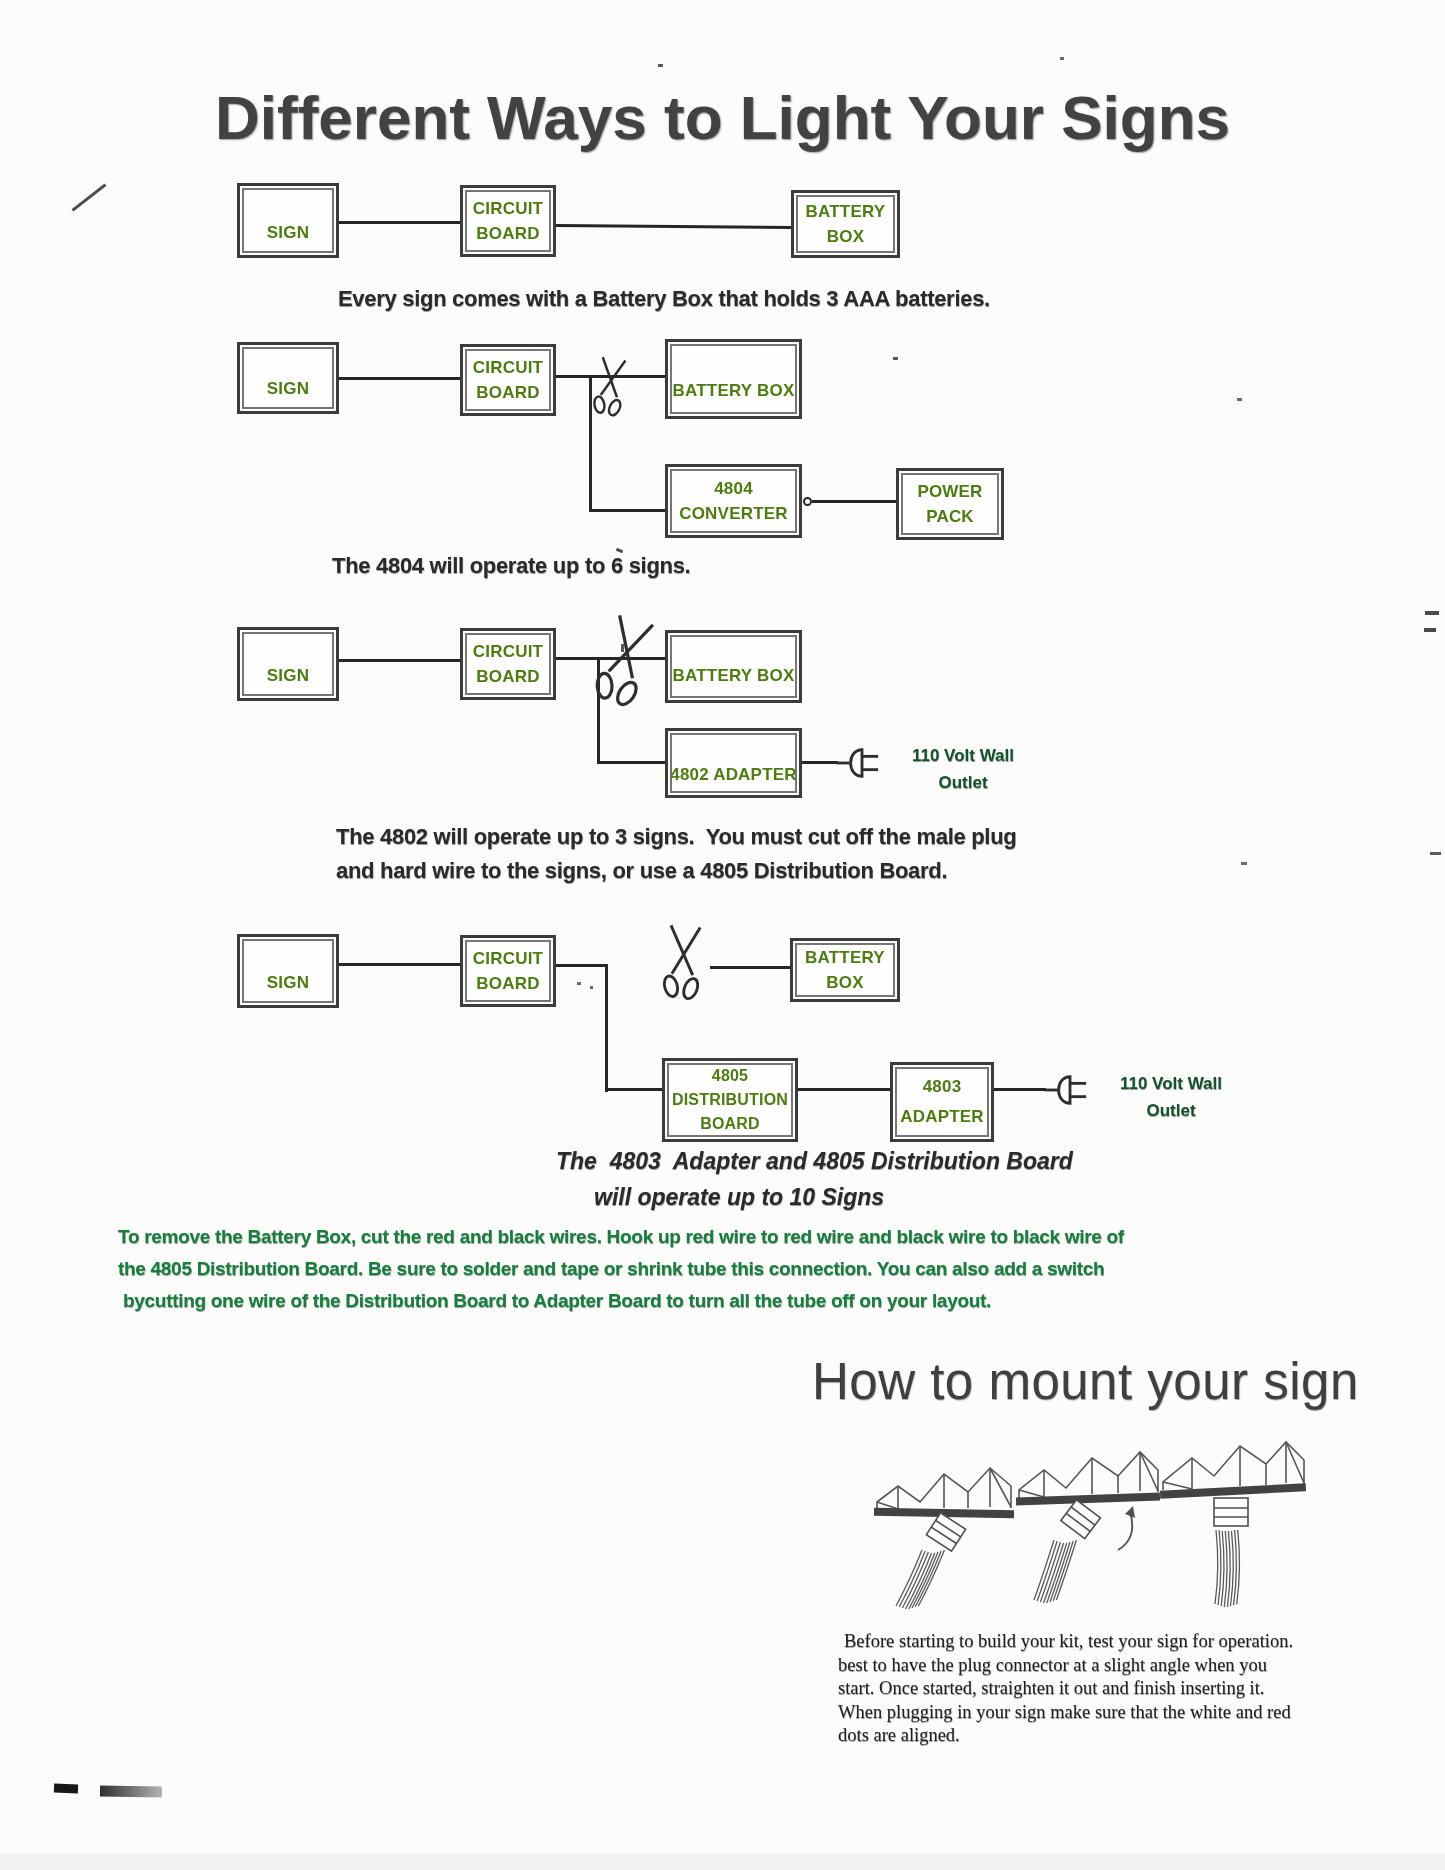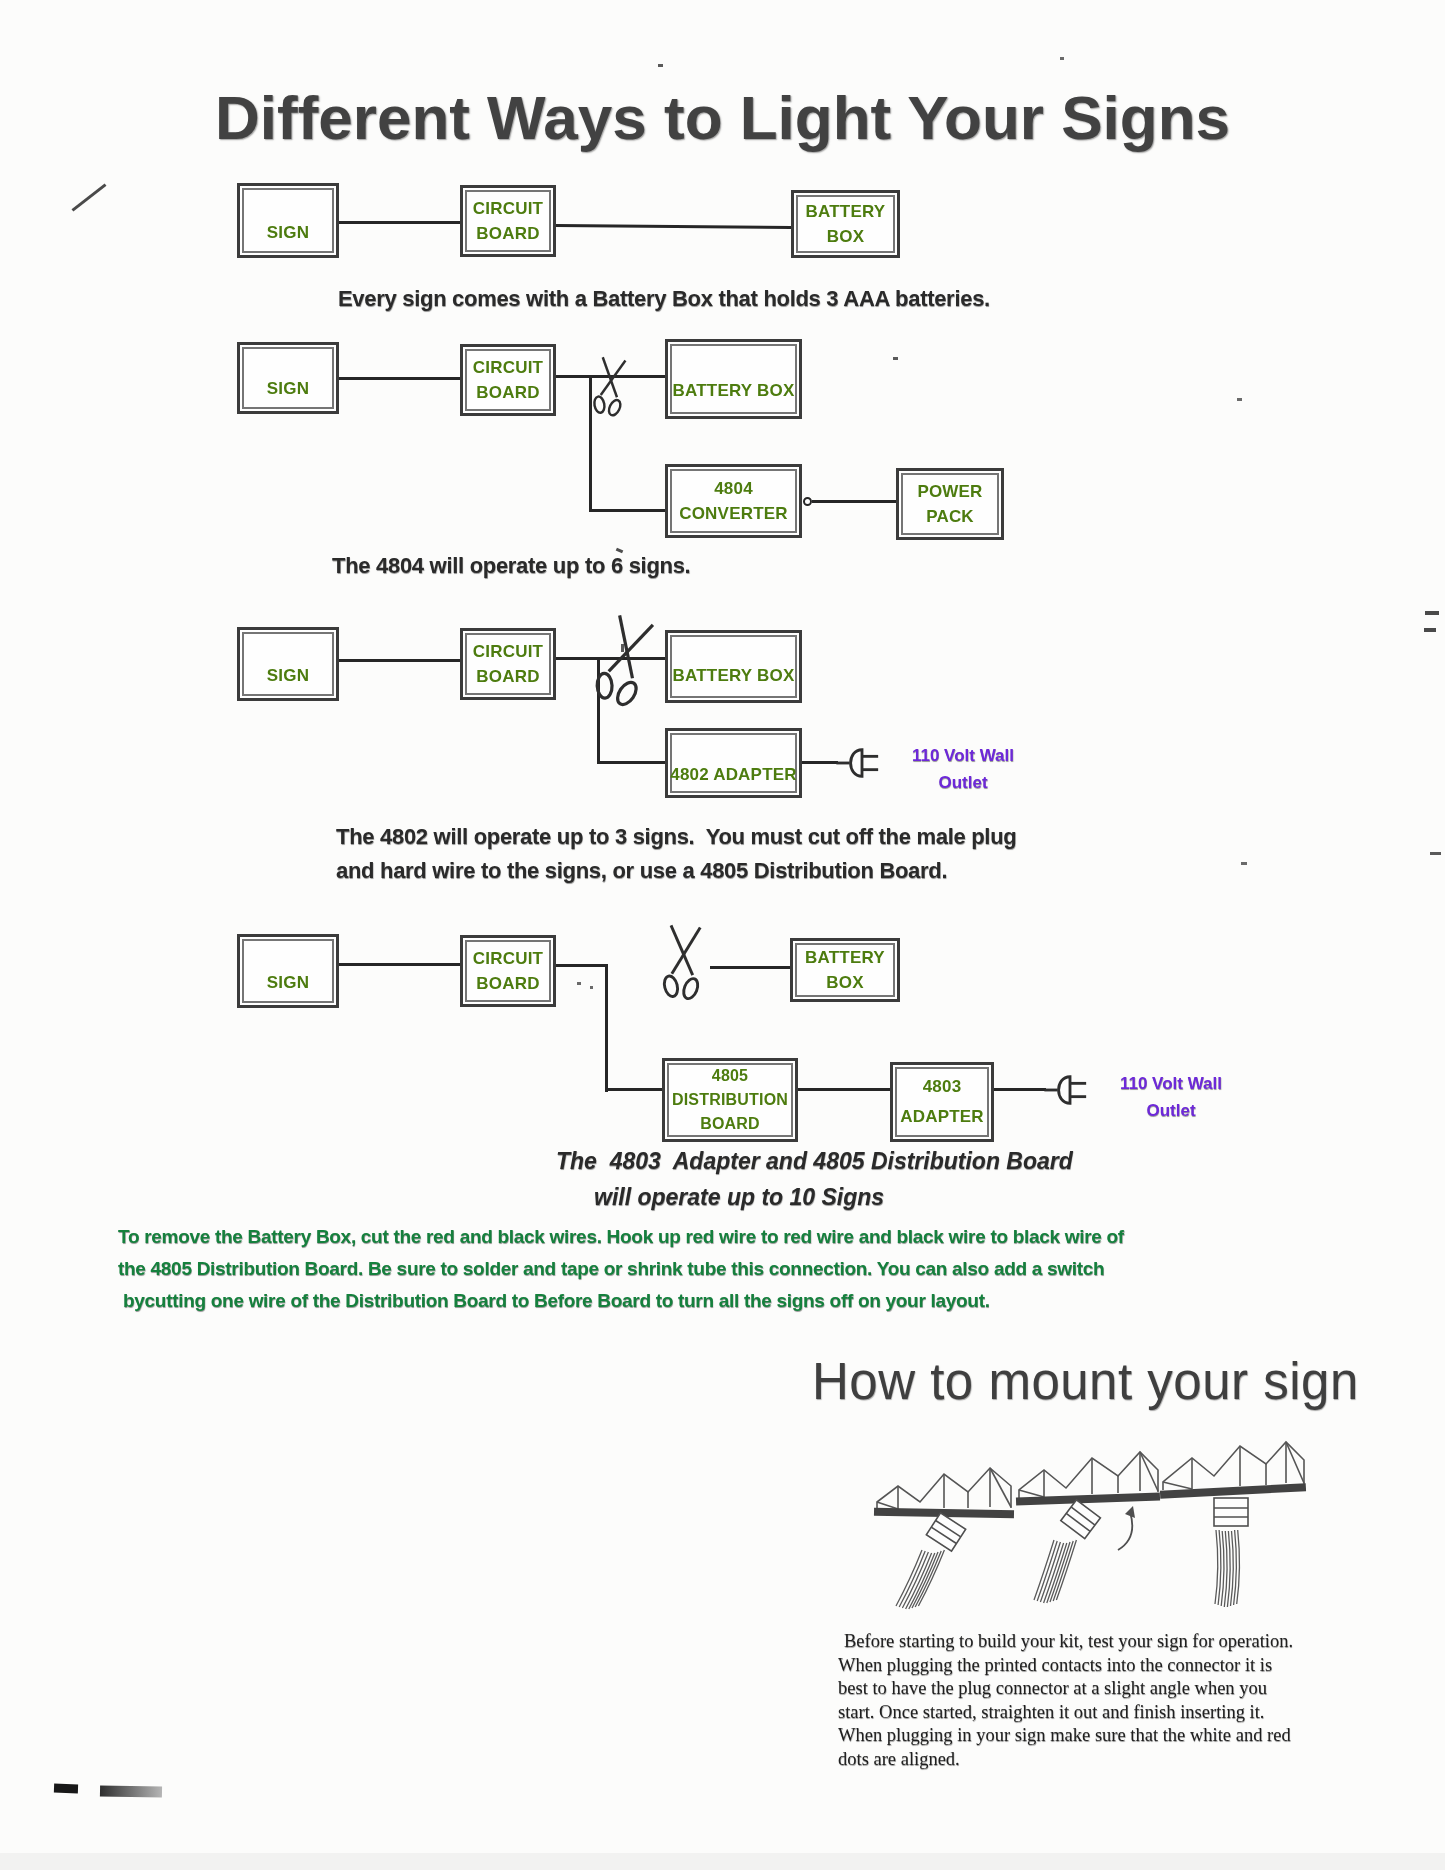--- a/index.html
+++ b/index.html
@@ -23,21 +23,21 @@
   .note{position:absolute;font-weight:600;font-size:19px;letter-spacing:-0.3px;color:#15803d;white-space:pre;}
   .mount-heading{position:absolute;left:812px;top:1352px;font-size:51px;font-weight:400;
                  color:#3f3f3f;letter-spacing:.5px;white-space:nowrap;
                  text-shadow:0.6px 0.8px 1px rgba(80,80,80,.5);}
   .mount-par{position:absolute;left:838px;top:1630px;width:540px;
              font-family:"Liberation Serif",serif;font-size:18.5px;line-height:23.5px;
              color:#1f1f1f;}
   .mount-par div{white-space:pre;}
   .mount-par div:first-child{padding-left:6px;}
   .outlet{position:absolute;width:150px;text-align:center;font-weight:700;font-size:17px;
-          line-height:27px;color:#6d28d9;}
+          line-height:27px;color:#14532d;}
   .ring{position:absolute;width:9px;height:9px;border:2.5px solid #262626;border-radius:50%;
         background:#fdfdfd;box-sizing:border-box;}
   .art{position:absolute;}
   .icon{position:absolute;}
 </style>
 </head>
 <body>
 
 <div class="page">
 
@@ -201,21 +201,21 @@
       <div>110 Volt Wall</div>
       <div>Outlet</div>
     </div>
   </div>
 
   <div class="cap it scan" style="left:556px;top:1148px;">The  4803  Adapter and 4805 Distribution Board</div>
   <div class="cap it scan" style="left:594px;top:1184px;">will operate up to 10 Signs</div>
 
   <div class="note scan" style="left:118px;top:1226px;">To remove the Battery Box, cut the red and black wires. Hook up red wire to red wire and black wire to black wire of</div>
   <div class="note scan" style="left:118px;top:1258px;">the 4805 Distribution Board. Be sure to solder and tape or shrink tube this connection. You can also add a switch</div>
-  <div class="note scan" style="left:123px;top:1290px;">bycutting one wire of the Distribution Board to Before Board to turn all the signs off on your layout.</div>
+  <div class="note scan" style="left:123px;top:1290px;">bycutting one wire of the Distribution Board to Adapter Board to turn all the tube off on your layout.</div>
 
   <div class="mount-heading">How to mount your sign</div>
 
   <svg class="icon" style="left:872px;top:1462px;width:145px;height:150px;" viewBox="0 0 145 150">
     <g fill="none" stroke="#555555" stroke-width="1.6">
       <path d="M5 47 L5 40 L26 24 L48 40 L72 12 L96 30 L118 6 L139 24 L139 46"></path>
       <line x1="26" y1="24" x2="26" y2="47"></line>
         <line x1="72" y1="12" x2="72" y2="46"></line>
       <line x1="96" y1="30" x2="96" y2="46"></line>
         <line x1="118" y1="6" x2="118" y2="45"></line>
@@ -295,21 +295,20 @@
         <path d="M67.3 93 q 4 39 -1 76"></path>
       <path d="M70.4 93 q 4 39 -1 76"></path>
         <path d="M73.5 93 q 4 38 -1 75"></path>
       <path d="M76.6 92 q 4 38 -1 75"></path>
         <path d="M79.7 92 q 4 38 -1 74"></path>
     </g>
   </svg>
 
   <div class="mount-par scan">
     <div>Before starting to build your kit, test your sign for operation.</div>
-    <div>When plugging the printed contacts into the connector it is</div>
     <div>best to have the plug connector at a slight angle when you</div>
     <div>start. Once started, straighten it out and finish inserting it.</div>
     <div>When plugging in your sign make sure that the white and red</div>
     <div>dots are aligned.</div>
   </div>
 
   <div class="art" style="left:68px;top:196px;width:42px;height:3px;background:#4a4a4a;transform:rotate(-38deg);"></div>
   <div class="art" style="left:658px;top:64px;width:5px;height:3px;background:#5a5a5a;"></div>
   <div class="art" style="left:1060px;top:57px;width:4px;height:3px;background:#6a6a6a;"></div>
   <div class="art" style="left:893px;top:357px;width:5px;height:3px;background:#5a5a5a;"></div>

